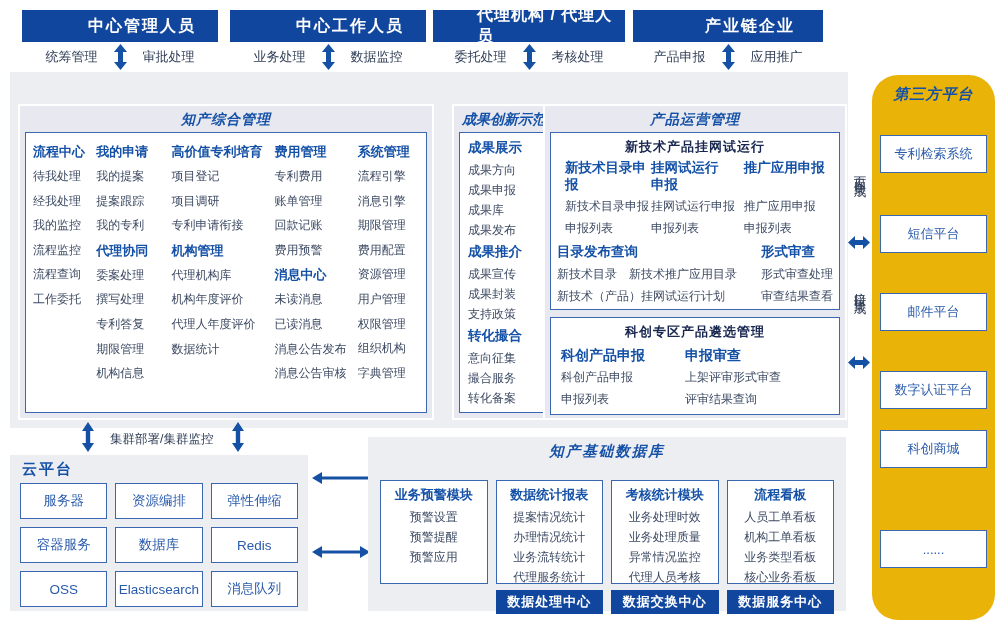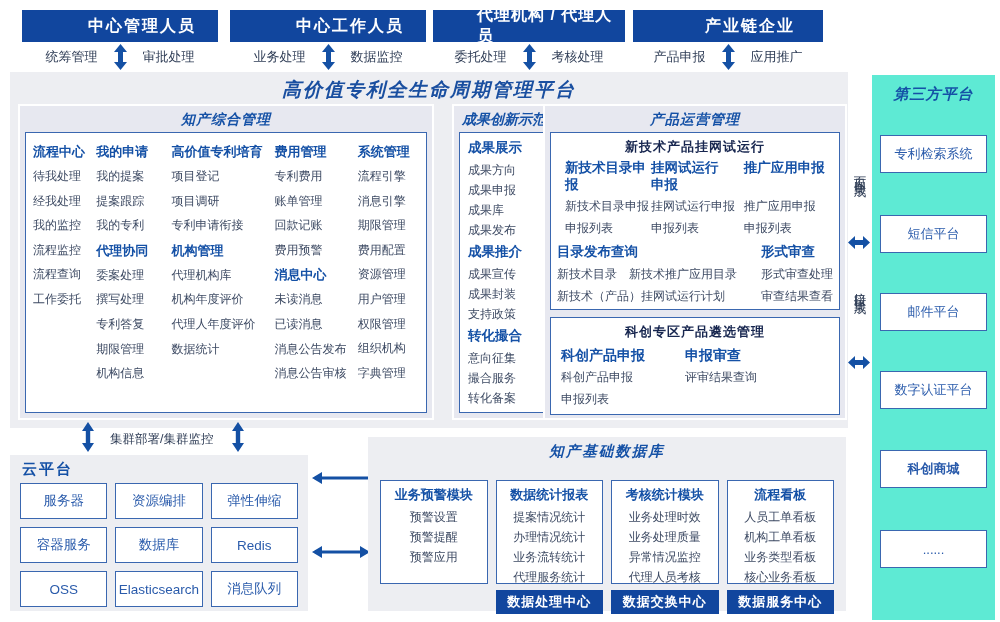--- a/index.html
+++ b/index.html
@@ -53,21 +53,21 @@
   .cat-h { font-size:13.5px; font-weight:bold; color:#1551a6; line-height:22px; white-space:nowrap; }
   .cat-line { display:flex; gap:12px; }
   .sel-row { display:flex; padding:0 10px; }
   
   .vtext {
     position:absolute; writing-mode:vertical-rl; font-size:12.5px; color:#2e3c55;
     letter-spacing:3px; left:851px;
   }
   .h-arrow { position:absolute; line-height:0; }
   
-  .sidebar { position:absolute; left:872px; top:75px; width:123px; height:545px; background:#5eead4; }
+  .sidebar { position:absolute; left:872px; top:75px; width:123px; height:545px; background:#eab308;border-radius:26px; }
   .tp-title { text-align:center; font-size:15px; font-weight:bold; font-style:italic; color:#1551a6; padding-top:10px; letter-spacing:1px; }
   .tp-box {
     position:absolute; left:8px; width:107px; height:38px;
     background:#fff; border:1px solid #3a67b0; color:#2a5bab; font-size:13px;
     display:flex; align-items:center; justify-content:center; white-space:nowrap;
   }
   
   .cluster-label { position:absolute; left:110px; top:431px; font-size:12.5px; color:#2e3c55; }
   .cluster-arrow { position:absolute; top:422px; line-height:0; }
   
@@ -129,21 +129,20 @@
   <div class="role-labels">
     <span>产品申报</span>
     <span class="arrow-v"><svg width="13" height="26" viewBox="0 0 13 26">
           <path d="M6.5 0 L13 8 H9 V18 H13 L6.5 26 L0 18 H4 V8 H0 Z" fill="#1450a4"></path>
         </svg></span>
     <span>应用推广</span>
   </div>
 </div>
 
 <div class="main-panel">
-  <div class="platform-title">高价值专利全生命周期管理平台</div>
 
   <div class="section" style="left:8px;top:32px;width:416px;height:316px;">
     <div class="sec-title">知产综合管理</div>
     <div class="sec-body ip-body">
       <div class="col" style="width:64px;">
         <div class="g-h">流程中心</div>
         <div class="g-i">待我处理</div>
         <div class="g-i">经我处理</div>
         <div class="g-i">我的监控</div>
         <div class="g-i">流程监控</div>
@@ -259,20 +258,21 @@
     <div class="sub-box" style="height:98px;margin-top:7px;">
       <div class="sub-title">科创专区产品遴选管理</div>
       <div class="sel-row">
         <div style="width:124px;">
           <div class="cat-h" style="font-size:14px;">科创产品申报</div>
           <div class="cat-i">科创产品申报</div>
           <div class="cat-i">申报列表</div>
         </div>
         <div style="flex:1;">
           <div class="cat-h" style="font-size:14px;">申报审查</div>
+          <div class="cat-i">上架评审形式审查</div>
           <div class="cat-i">评审结果查询</div>
         </div>
       </div>
     </div>
   </div>
 </div>
 
 <div class="vtext" style="top:166px;">页面集成</div>
 <div class="h-arrow" style="left:848px;top:236px;">
   <svg width="22" height="13" viewBox="0 0 22 13">
@@ -285,21 +285,21 @@
       <path d="M0 6.5 L7 0 V4 H15 V0 L22 6.5 L15 13 V9 H7 V13 Z" fill="#1450a4"></path>
     </svg>
 </div>
 
 <div class="sidebar">
   <div class="tp-title">第三方平台</div>
   <div class="tp-box" style="top:60px;">专利检索系统</div>
   <div class="tp-box" style="top:140px;">短信平台</div>
   <div class="tp-box" style="top:218px;">邮件平台</div>
   <div class="tp-box" style="top:296px;">数字认证平台</div>
-  <div class="tp-box" style="top:375px;font-weight:bold;">科创商城</div>
+  <div class="tp-box" style="top:355px;">科创商城</div>
   <div class="tp-box" style="top:455px;">......</div>
 </div>
 
 <div class="cluster-arrow" style="left:82px;">
   <svg width="12" height="30" viewBox="0 0 12 30">
       <path d="M6 0 L12 9 H8.2 V21 H12 L6 30 L0 21 H3.8 V9 H0 Z" fill="#1450a4"></path>
     </svg>
 </div>
 <div class="cluster-label">集群部署/集群监控</div>
 <div class="cluster-arrow" style="left:232px;">

